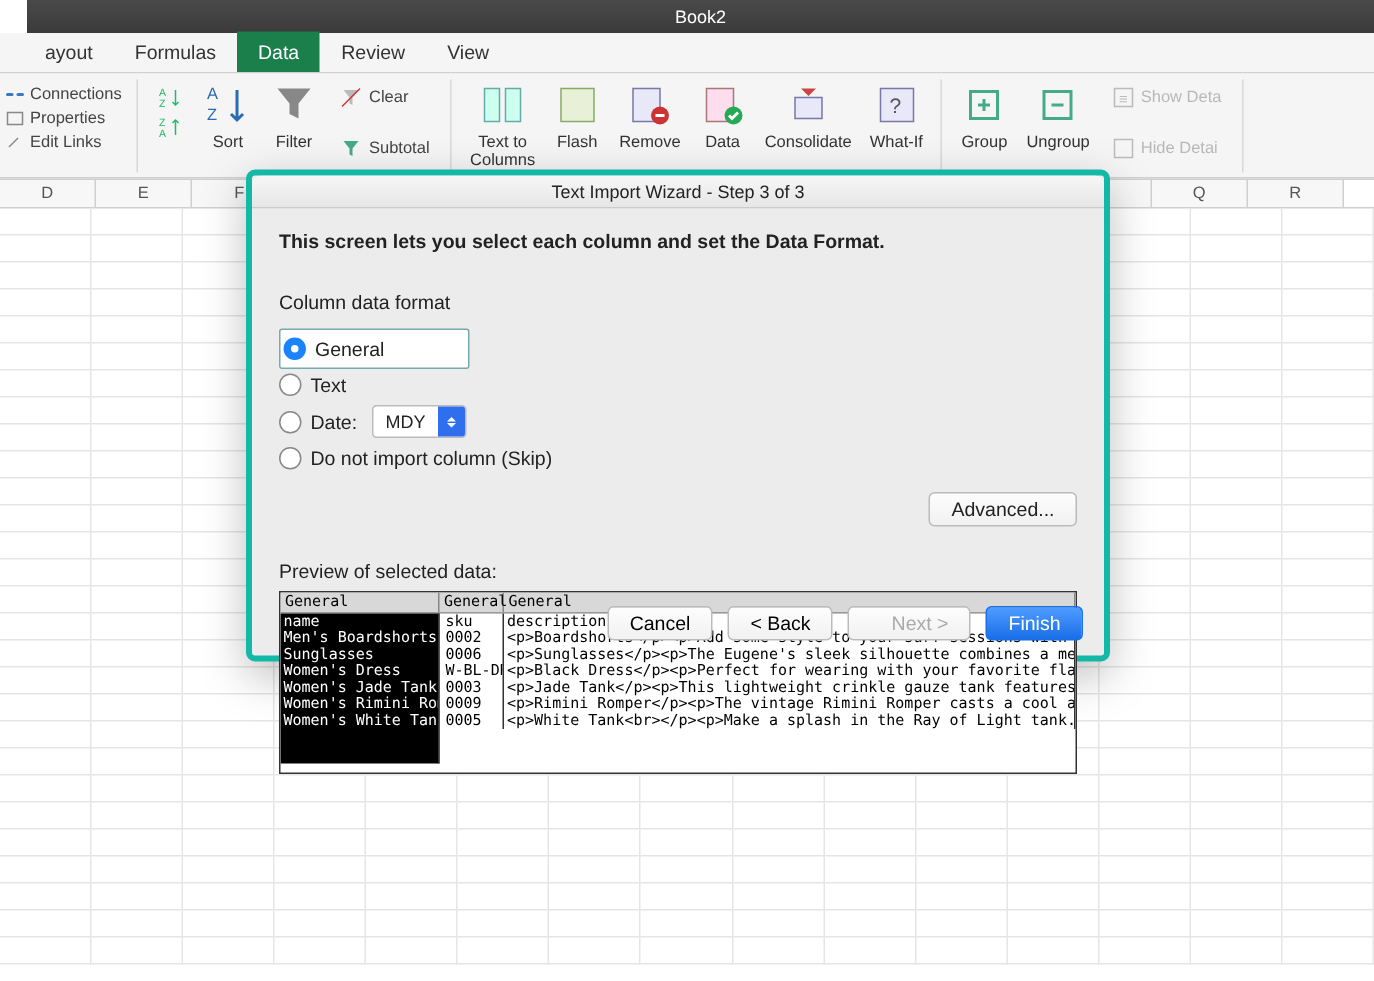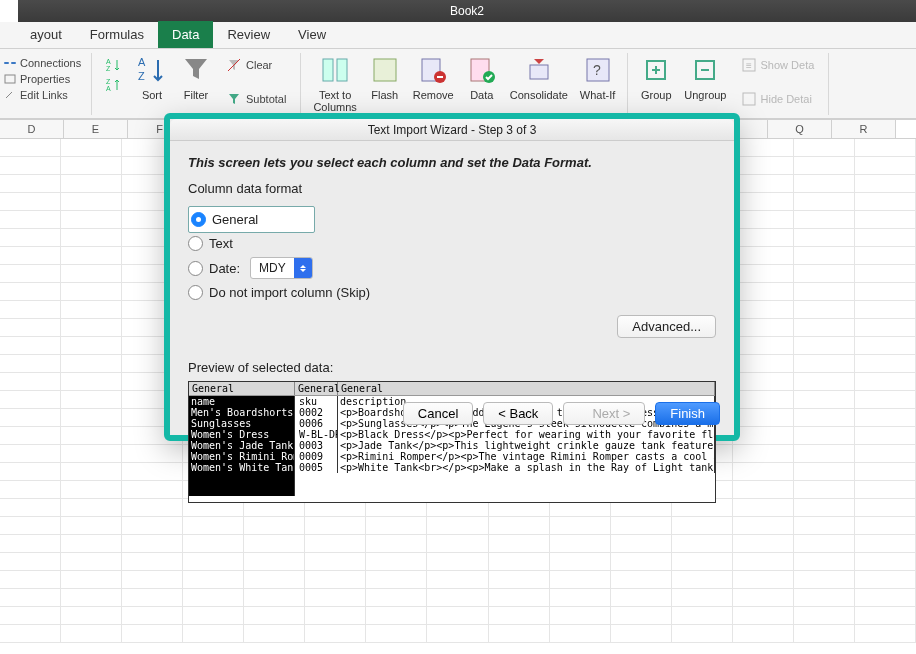--- a/index.html
+++ b/index.html
@@ -23,24 +23,24 @@
 
   .grid-wrap { position:absolute; top:119px; left:0; right:0; bottom:0; }
   .colhead { display:flex; height:20px; border-bottom:1px solid #d0d0d0; border-top:1px solid #d0d0d0;}
   .ch, .rh { font-size:11px; color:#555; display:flex; align-items:center; justify-content:center; background:#f7f7f7; border-right:1px solid #d0d0d0;}
   .ch { width:64px; } 
   .grid { display:flex; flex-direction:column; }
   .grow { display:flex; height:18px; }
   .gcell { width:64px; border-right:1px solid #e5e5e5; border-bottom:1px solid #e5e5e5;}
 
   
-  .dialog { position:absolute; left:164px; top:113px; width:576px; height:328px; background:#ececec; border:6px solid #14b8a6; border-radius:6px; box-shadow: 0 10px 30px rgba(0,0,0,.25); }
+  .dialog { position:absolute; left:164px; top:113px; width:576px; height:328px; background:#ececec; border:4px solid #14b8a6; border-radius:6px; box-shadow: 0 10px 30px rgba(0,0,0,.25); }
   .dlg-title { height:22px; text-align:center; font-size:12px; line-height:22px; color:#222; background:linear-gradient(#f7f7f7,#e6e6e6); border-radius:6px 6px 0 0; border-bottom:1px solid #ccc;}
   .dlg-body { padding: 14px 18px; font-size:13px; color:#222; }
-  .dlg-body .lead { font-weight:600; margin-bottom:11px;font-style:italic;}
+  .dlg-body .lead { font-weight:600; margin-bottom:26px;}
   .sectlbl { margin-bottom:10px;}
   .radio-row { display:flex; align-items:center; gap:6px; padding:3px 0; font-size:13px;}
   .radio { width:15px;height:15px;border-radius:50%; border:1px solid #888; background:#fff; display:inline-flex;align-items:center;justify-content:center;}
   .radio.sel { border-color:#1a84ff; background:#1a84ff; }
   .radio.sel::after { content:""; width:5px;height:5px;border-radius:50%; background:#fff;}
   .sel-row-bg { background:#fff; border:1px solid #7aa; display:inline-flex; padding:2px 56px 2px 2px; border-radius:2px; }
   .date-select { display:inline-flex; align-items:center; background:#fff; border:1px solid #bbb; border-radius:3px; height:22px; font-size:12px; margin-left:4px; }
   .date-select .val{ padding:0 8px;}
   .date-select .arrows{ width:18px;height:20px; background:#2f6fed; border-radius:0 2px 2px 0; display:flex; flex-direction:column; align-items:center; justify-content:center; gap:1px;}
   .date-select .arrows span{ width:0;height:0;border-left:3px solid transparent;border-right:3px solid transparent;}

